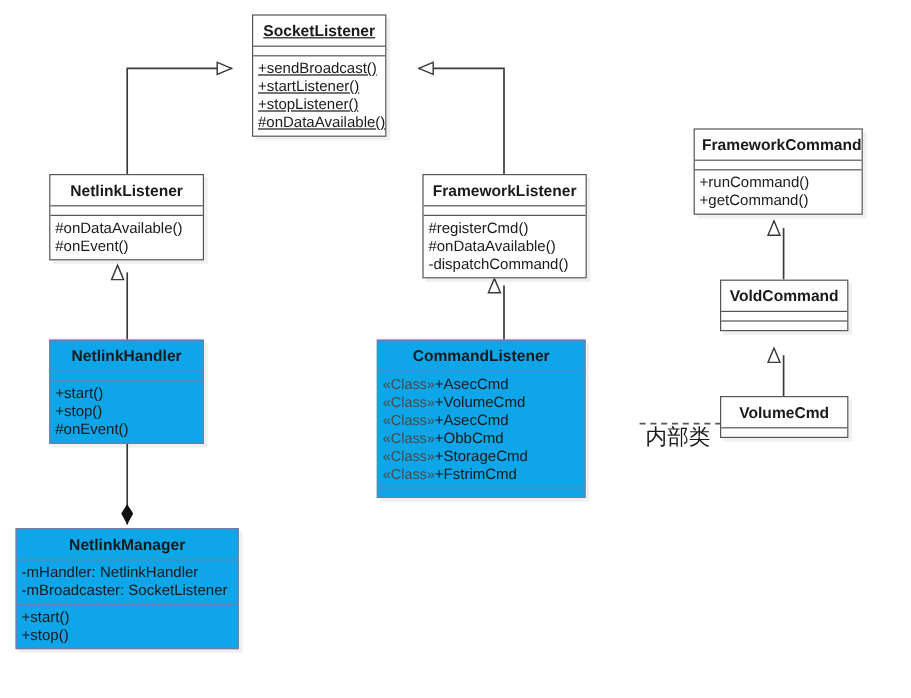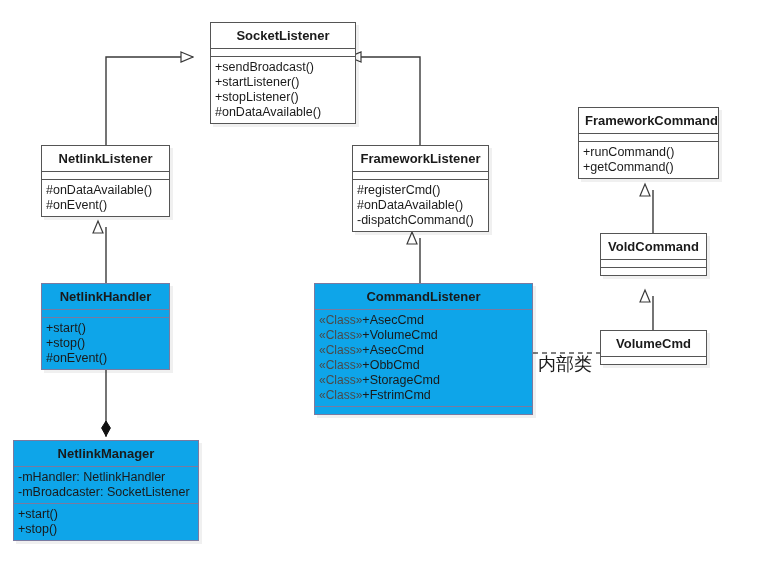--- a/index.html
+++ b/index.html
@@ -79,26 +79,26 @@
   .edge-label {
     position: absolute;
     font-size: 18px;
     line-height: 14px;
     color: #1a1a1a;
     white-space: nowrap;
     background: transparent;
     z-index: 6;
   }
   
-  #box-socketlistener { left: 210px; top: 22px; width: 146px; }
+  #box-socketlistener { left: 210px; top: 12px; width: 112px; text-decoration: underline; }
   #box-netlinklistener { left: 41px; top: 145px; width: 129px; }
   #box-frameworklistener { left: 352px; top: 145px; width: 137px; }
   #box-frameworkcommand { left: 578px; top: 107px; width: 141px; }
   #box-netlinkhandler { left: 41px; top: 283px; width: 129px; }
-  #box-commandlistener { left: 314px; top: 283px; width: 219px; }
+  #box-commandlistener { left: 314px; top: 283px; width: 174px; }
   #box-voldcommand { left: 600px; top: 233px; width: 107px; }
   #box-volumecmd { left: 600px; top: 330px; width: 107px; }
   #box-netlinkmanager { left: 13px; top: 440px; width: 186px; }
   #label-inner { left: 538px; top: 357px; }
 </style>
 </head>
 <body>
 
 <div id="canvas">
 

